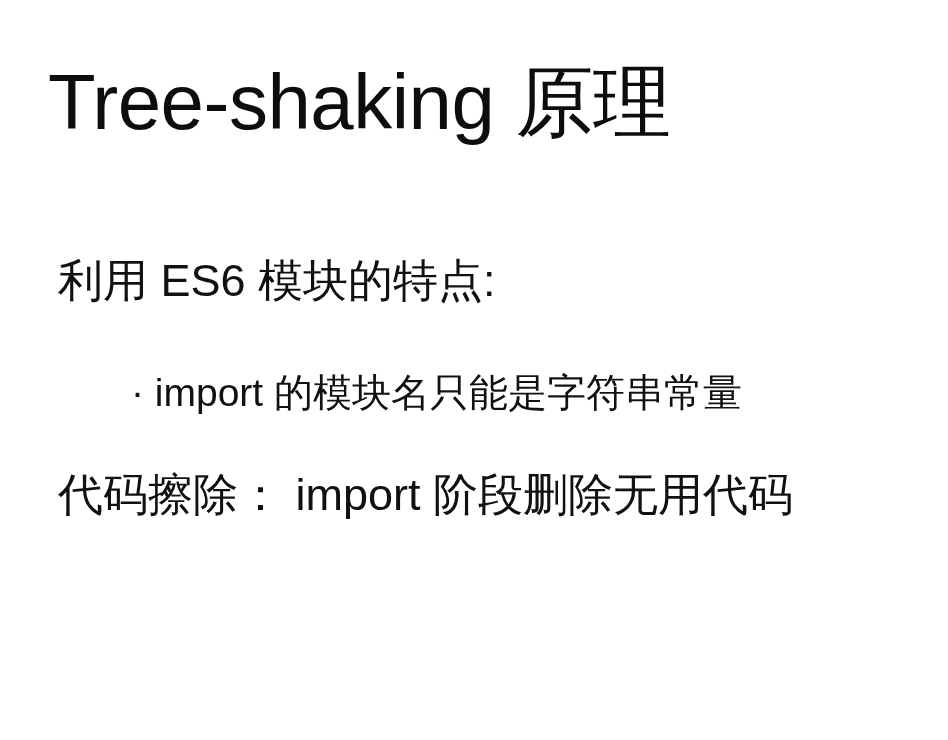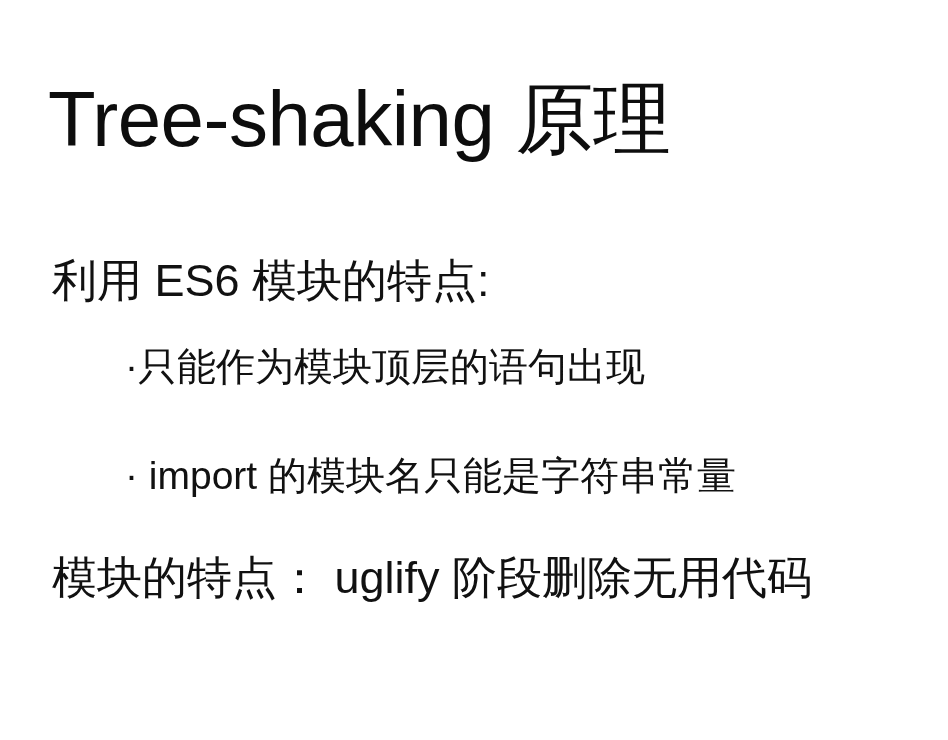--- a/index.html
+++ b/index.html
@@ -17,31 +17,31 @@
   .slide {
     position: relative;
     width: 948px;
     height: 740px;
     background: #ffffff;
     box-sizing: border-box;
   }
   .slide-title {
     position: absolute;
     left: 48px;
-    top: 24px;
+    top: 7px;
     font-size: 78px;
     line-height: 1.12;
     font-weight: 400;
     letter-spacing: -0.5px;
     white-space: pre;
     color: #0d0d0d;
   }
   .body-block {
     position: absolute;
-    left: 2px;
+    left: 8px;
     top: 258px;
     width: 914px;
   }
   .lead-line {
     margin: 0;
     padding: 0 0 0 50px;
     font-size: 45px;
     line-height: 1.0;
     font-weight: 400;
     white-space: pre;
@@ -78,20 +78,19 @@
 
 <div class="slide">
 
   <h1 class="slide-title">Tree-shaking 原理</h1>
 
   <div class="body-block">
 
     <p class="lead-line">利用 ES6 模块的特点:</p>
 
     <ul class="bullet-list">
-      <li class="bullet-item b1">·只能作为模块顶层的语句出现</li>
       <li class="bullet-item b2">· import 的模块名只能是字符串常量</li>
     </ul>
 
-    <p class="closing-line">模块的特点： uglify 阶段删除无用代码</p>
+    <p class="closing-line">代码擦除： import 阶段删除无用代码</p>
 
   </div>
 </div>
 
 </body></html>

